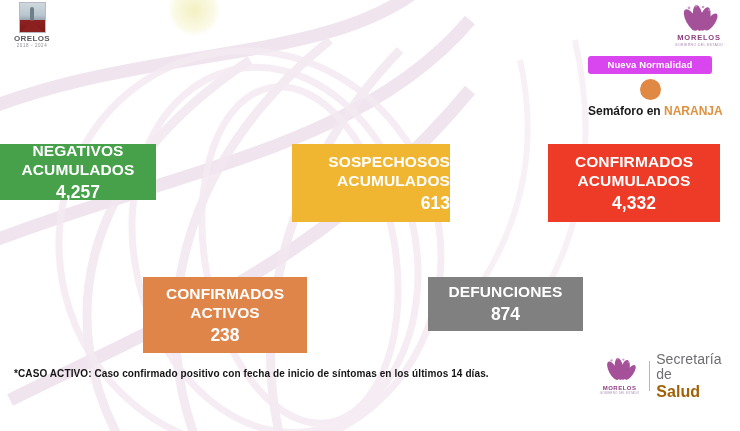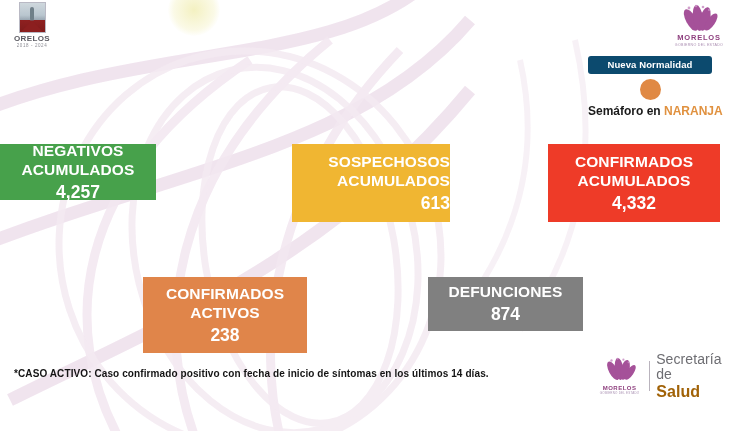--- a/index.html
+++ b/index.html
@@ -281,21 +281,21 @@
         <circle cx="24" cy="3" r="1.3"></circle>
         <circle cx="30" cy="6" r="1.1"></circle>
       </g>
     </svg>
     <div class="logo-word">MORELOS</div>
     <div class="logo-sub">GOBIERNO DEL ESTADO</div>
   </div>
 
 
   <div class="semaforo">
-    <span class="nueva-badge" id="nueva-badge" style="background: #0c4a6e;">Nueva Normalidad</span>
+    <span class="nueva-badge" id="nueva-badge" style="background: #d946ef;">Nueva Normalidad</span>
     <div class="semaforo-dot" id="semaforo-dot" style="background: rgb(224, 137, 68);"></div>
     <div class="semaforo-label">
       <span>Semáforo en</span>
       <span class="hl" id="semaforo-value" style="color: rgb(224, 145, 63);">NARANJA</span>
     </div>
   </div>
 
   <div class="stat" id="box-negativos" style="background: rgb(71, 161, 75);">
     <div class="lbl">NEGATIVOS</div>
     <div class="lbl">ACUMULADOS</div>

